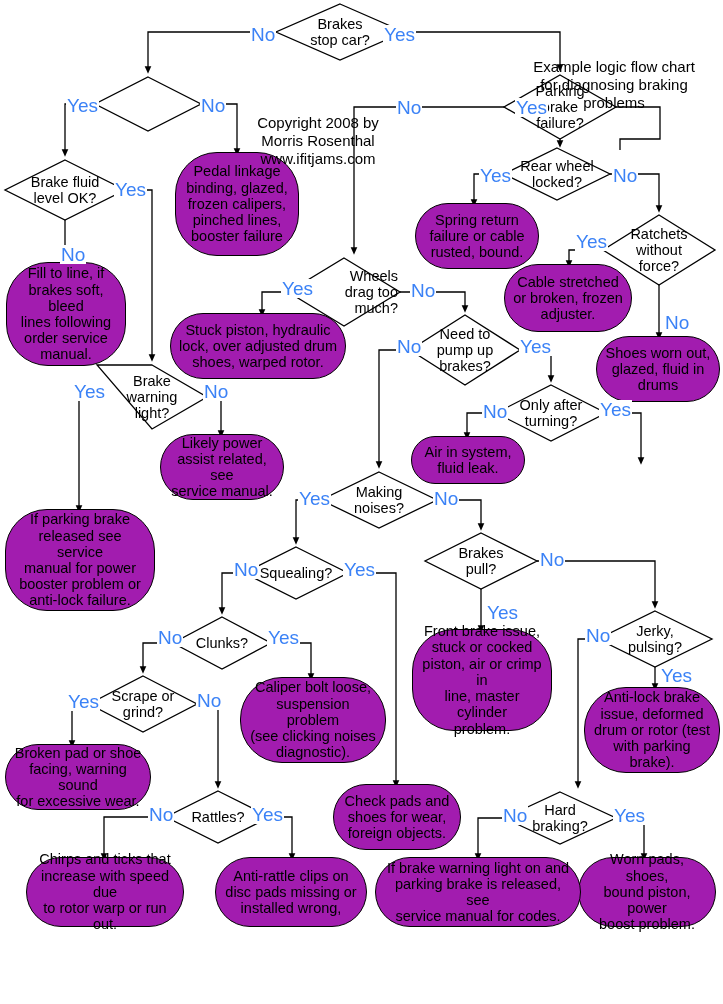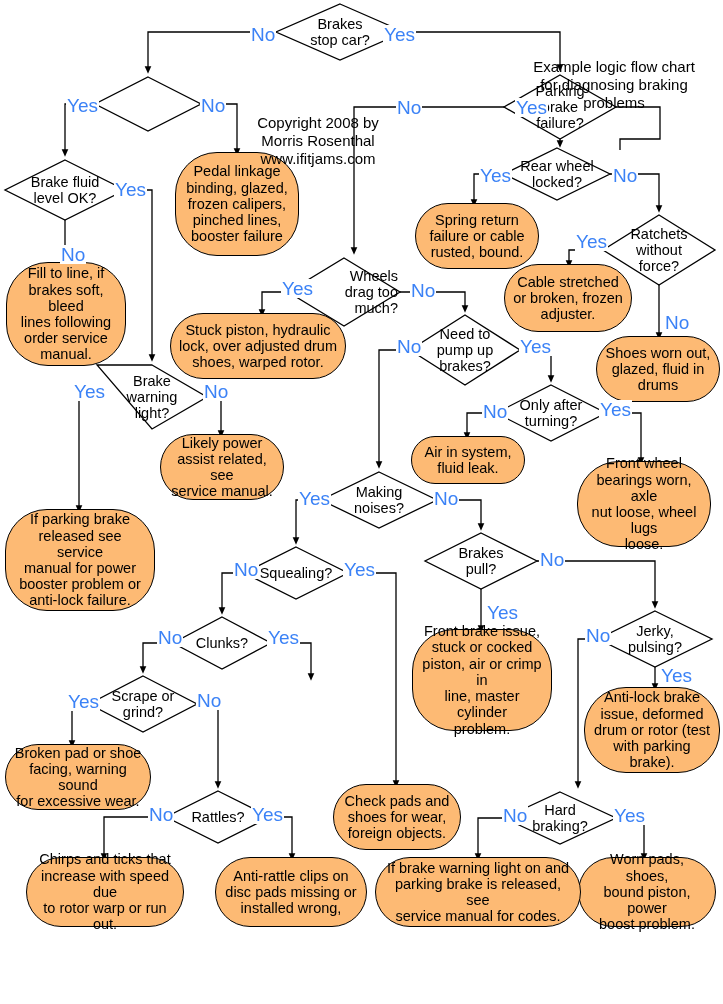--- a/index.html
+++ b/index.html
@@ -43,21 +43,21 @@
     width:100%;
     padding:0 2px;
     box-sizing:border-box;
     font-size:14.5px;
     white-space:pre-line;
   }
   
   .terminal{
     border:1.3px solid #000;
     border-radius:42px;
-    background:#fdba74;
+    background:#a21caf;
     z-index:3;
     padding:12px 8px;
     font-size:14.5px;
     white-space:pre-line;
     justify-content:center;
   }
   .note{
     position:absolute;
     z-index:4;
     text-align:center;
@@ -311,26 +311,20 @@
     <span>Stuck piston, hydraulic
 lock, over adjusted drum
 shoes, warped rotor.</span>
   </div>
 
   <div class="node terminal" style="left:411px;top:436px;width:114px;height:48px;">
     <span>Air in system,
 fluid leak.</span>
   </div>
 
-  <div class="node terminal" style="left:577px;top:461px;width:134px;height:86px;">
-    <span>Front wheel
-bearings worn, axle
-nut loose, wheel lugs
-loose.</span>
-  </div>
 
   <div class="node terminal" style="left:160px;top:434px;width:124px;height:66px;">
     <span>Likely power
 assist related, see
 service manual.</span>
   </div>
 
   <div class="node terminal" style="left:5px;top:509px;width:150px;height:102px;">
     <span>If parking brake
 released see service
@@ -347,20 +341,26 @@
 problem.</span>
   </div>
 
   <div class="node terminal" style="left:584px;top:687px;width:136px;height:86px;">
     <span>Anti-lock brake
 issue, deformed
 drum or rotor (test
 with parking brake).</span>
   </div>
 
+  <div class="node terminal" style="left:240px;top:677px;width:146px;height:86px;">
+    <span>Caliper bolt loose,
+suspension problem
+(see clicking noises
+diagnostic).</span>
+  </div>
 
   <div class="node terminal" style="left:5px;top:744px;width:146px;height:66px;">
     <span>Broken pad or shoe
 facing, warning sound
 for excessive wear.</span>
   </div>
 
   <div class="node terminal" style="left:333px;top:784px;width:128px;height:66px;">
     <span>Check pads and
 shoes for wear,

